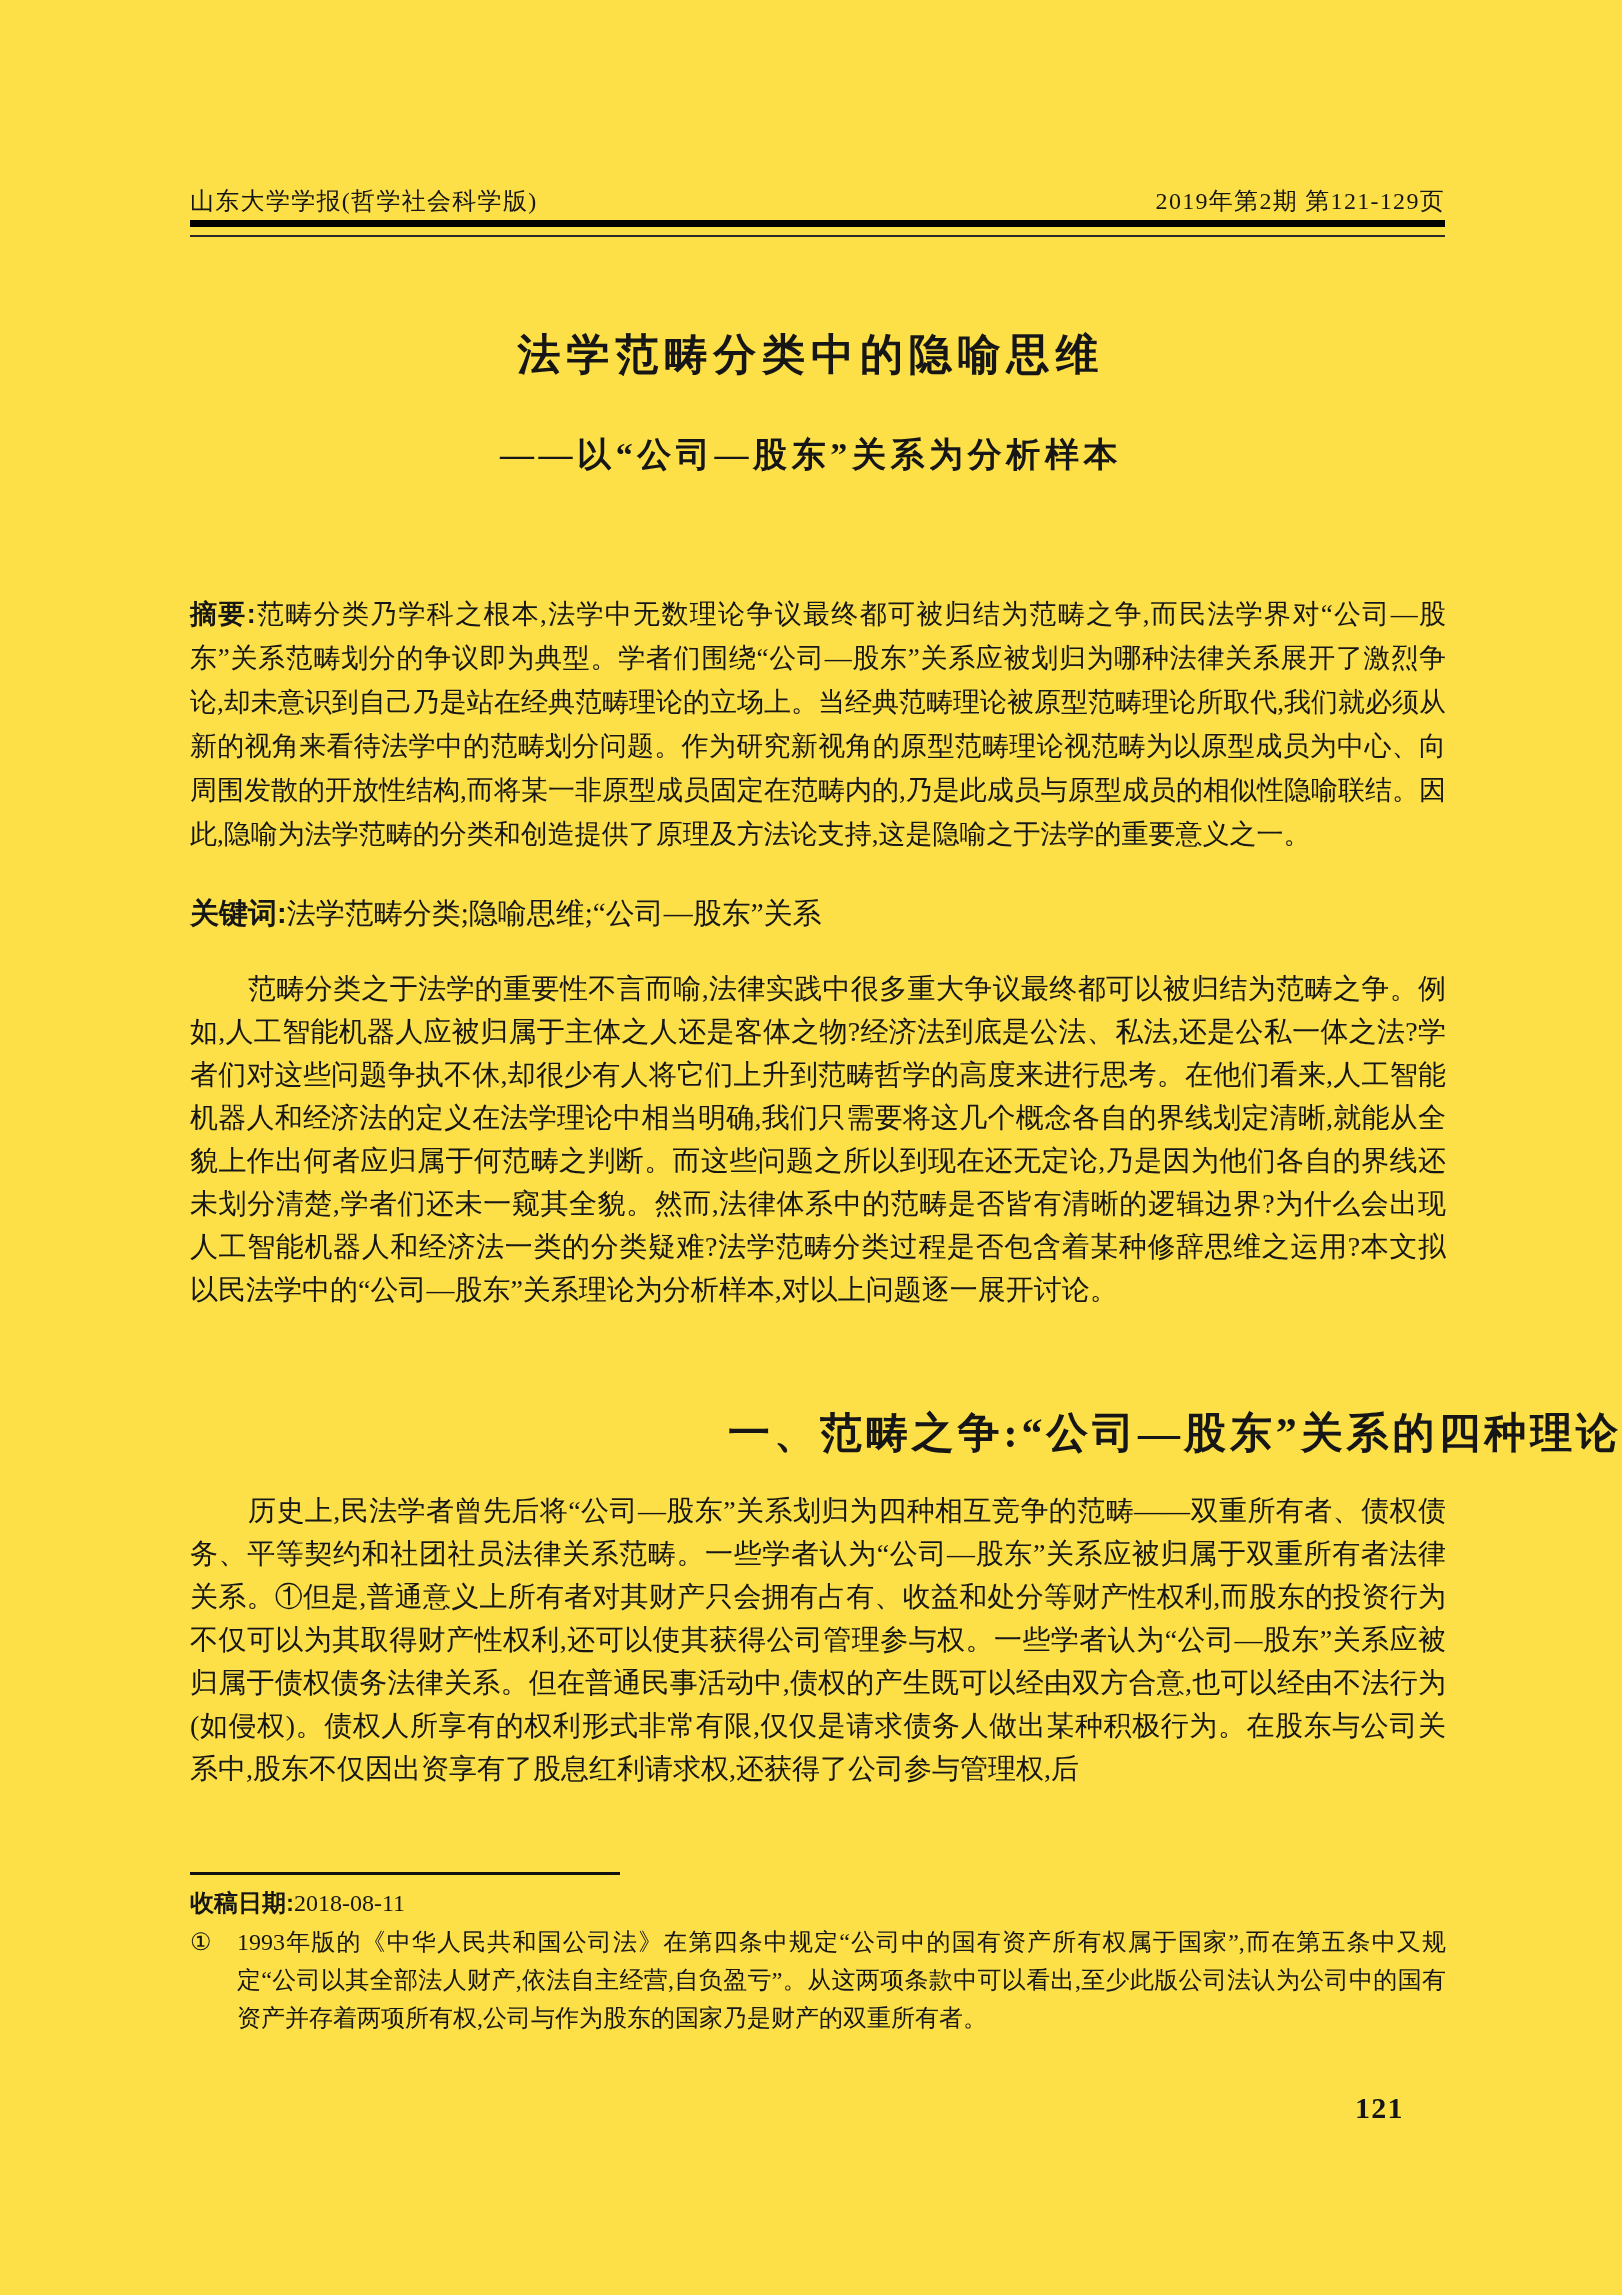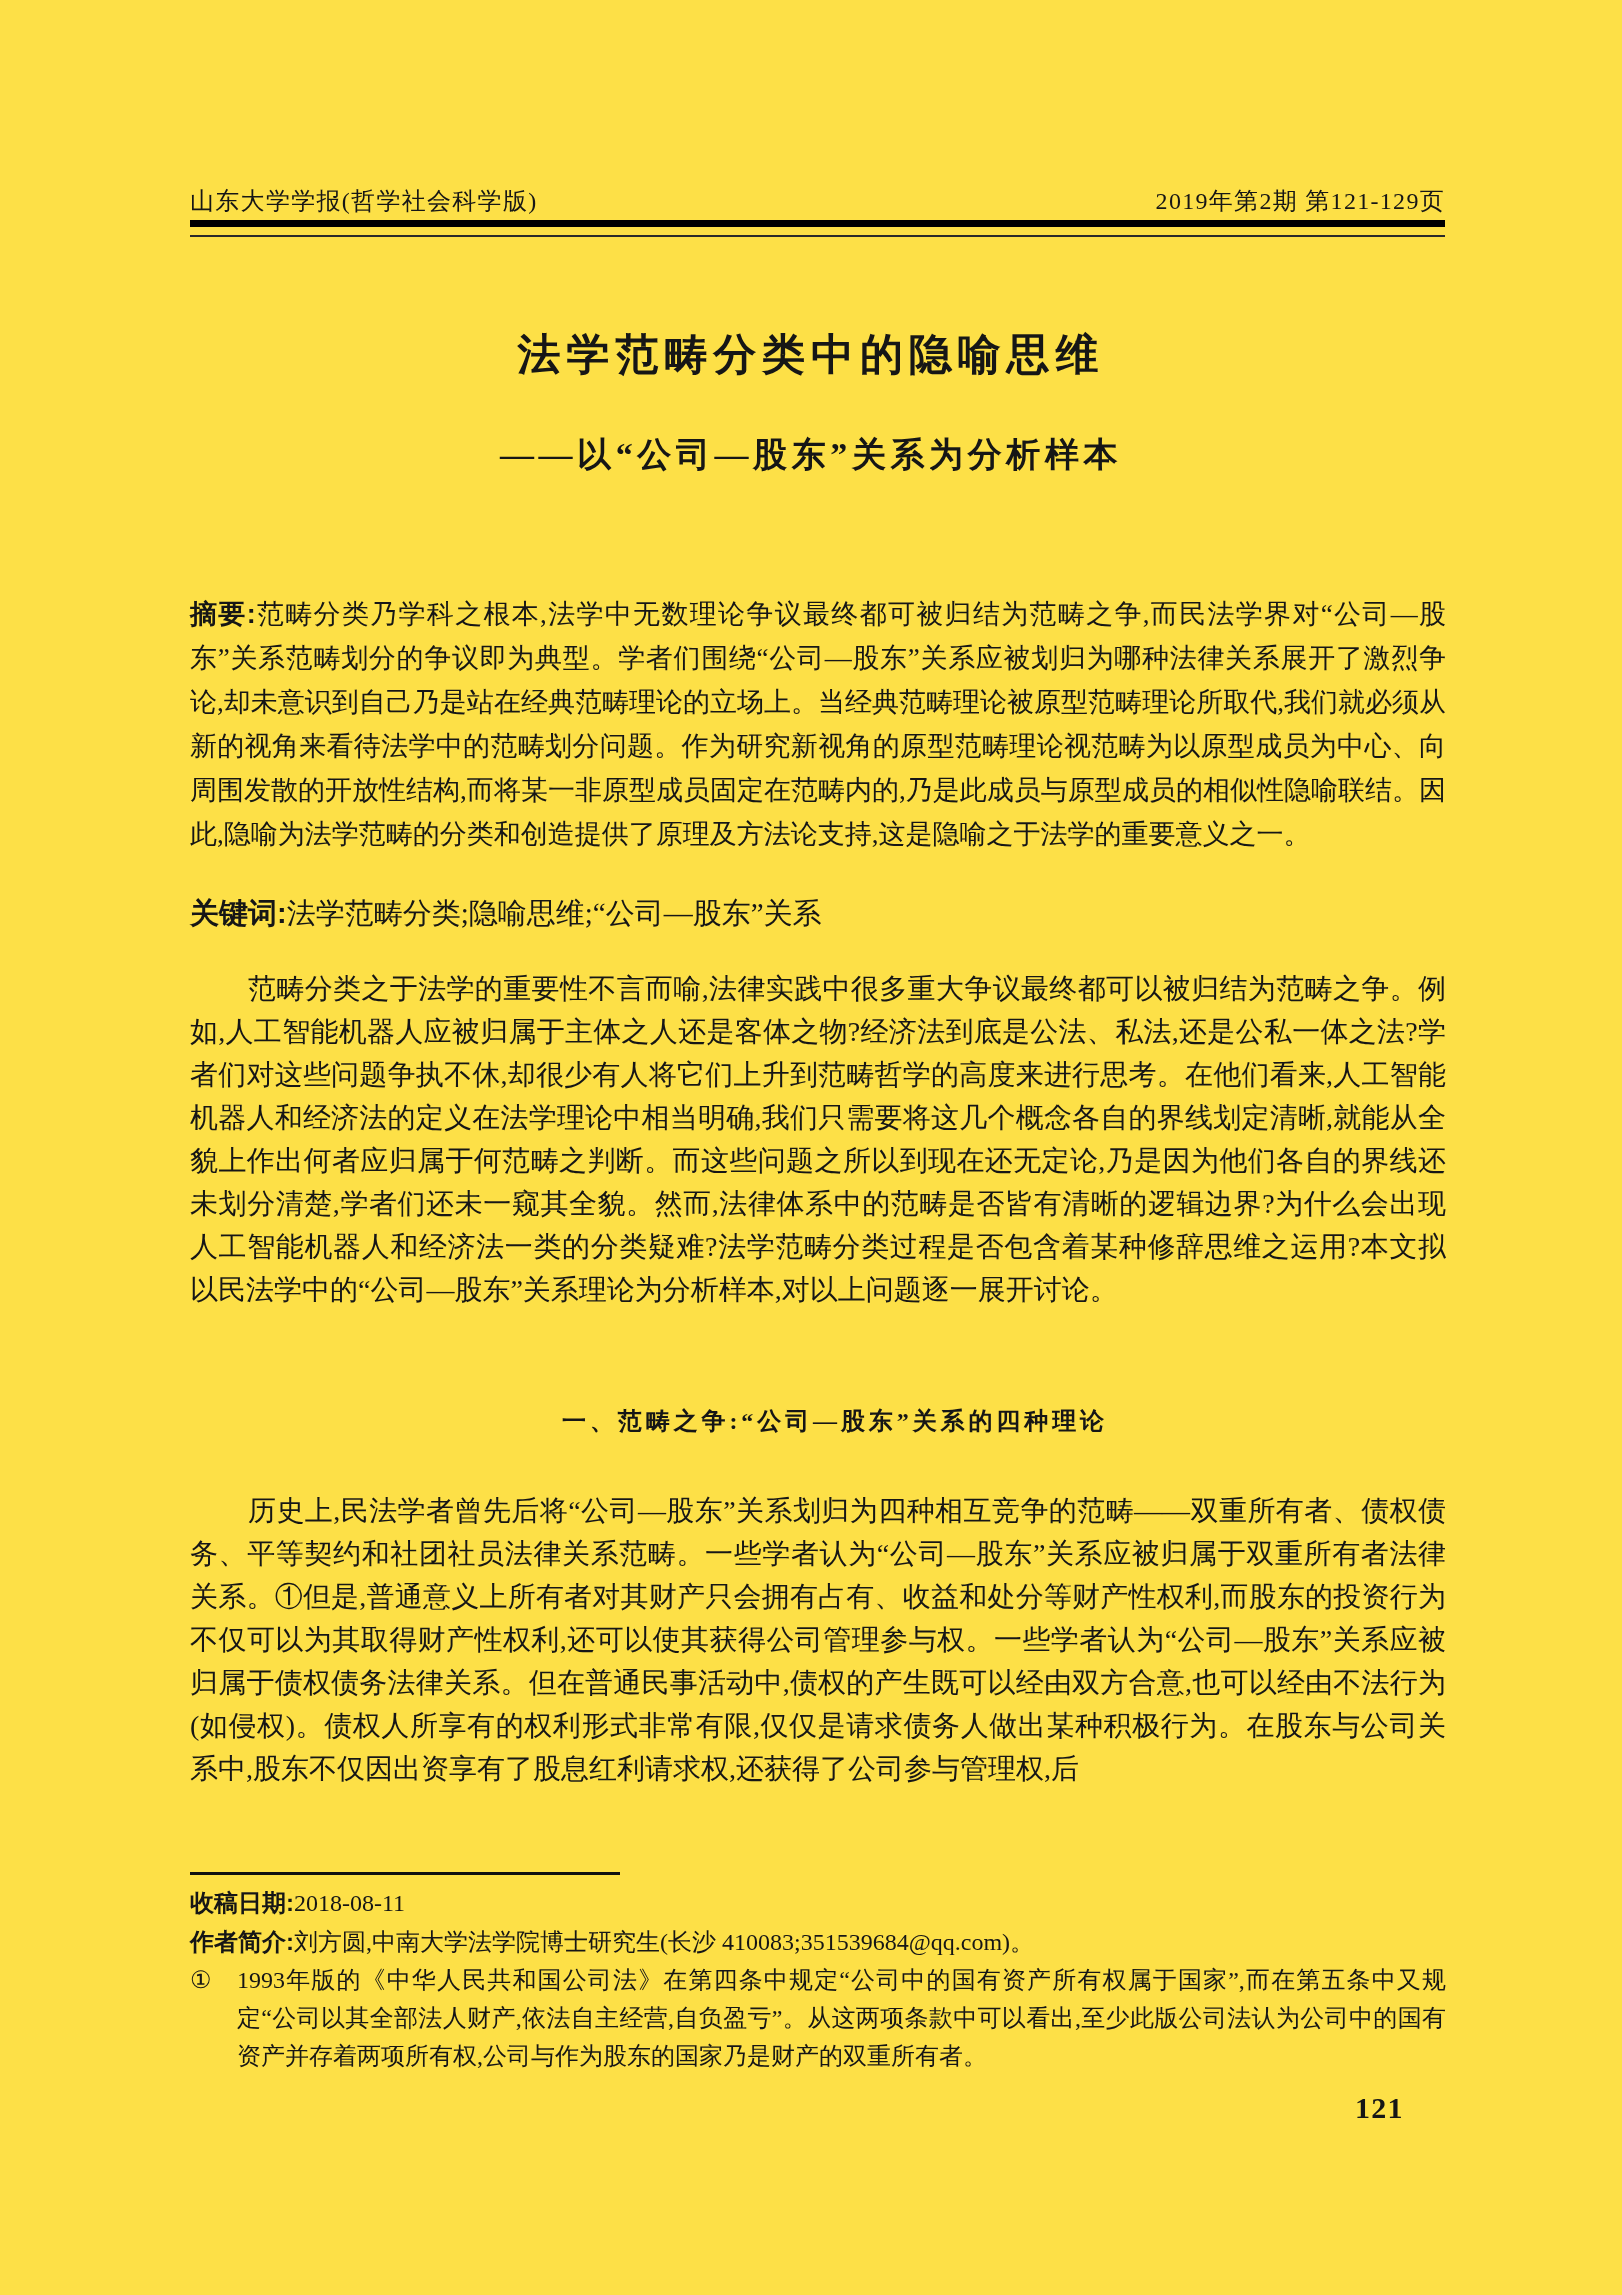--- a/index.html
+++ b/index.html
@@ -56,21 +56,21 @@
   
   .body-paragraph {
     position: absolute; left: 190px; width: 1256px;
     font-size: 28px; line-height: 43px; text-align: justify;
     text-indent: 58px;
   }
   .p1 { top: 967px; }
   .p2 { top: 1489px; }
   .section-heading {
     position: absolute; left: 0; width: 100%; top: 1405px;
-    text-align: center; font-size: 24px; font-weight: bold; letter-spacing: 3.9px; padding-left: 48px;
+    text-align: right; font-size: 42px; font-weight: bold; letter-spacing: 3.9px; padding-left: 48px;
   }
 
   
   .fn-rule { position: absolute; left: 190px; top: 1872px; width: 430px; height: 2.6px; background: #111; }
   .footnotes {
     position: absolute; left: 190px; width: 1256px; top: 1884px;
     font-size: 24px; line-height: 38px; text-align: justify;
   }
   .fn-line { margin-bottom: 0.7px; }
   .fn-note { position: relative; padding-left: 47px; }
@@ -108,23 +108,20 @@
   <h3 class="section-heading">一、范畴之争:“公司—股东”关系的四种理论</h3>
 
   <p class="body-paragraph p2">历史上,民法学者曾先后将“公司—股东”关系划归为四种相互竞争的范畴——双重所有者、债权债务、平等契约和社团社员法律关系范畴。一些学者认为“公司—股东”关系应被归属于双重所有者法律关系。①但是,普通意义上所有者对其财产只会拥有占有、收益和处分等财产性权利,而股东的投资行为不仅可以为其取得财产性权利,还可以使其获得公司管理参与权。一些学者认为“公司—股东”关系应被归属于债权债务法律关系。但在普通民事活动中,债权的产生既可以经由双方合意,也可以经由不法行为(如侵权)。债权人所享有的权利形式非常有限,仅仅是请求债务人做出某种积极行为。在股东与公司关系中,股东不仅因出资享有了股息红利请求权,还获得了公司参与管理权,后</p>
 
   <div class="fn-rule"></div>
 
   <div class="footnotes">
     <div class="fn-line">
       <span class="sans" style="font-weight:bold">收稿日期:</span><span>2018-08-11</span>
     </div>
-    <div class="fn-line">
-      <span class="sans" style="font-weight:bold">作者简介:</span><span>刘方圆,中南大学法学院博士研究生(长沙 410083;351539684@qq.com)。</span>
-    </div>
     <div class="fn-line fn-note">
       <span class="fn-marker">①</span>
       <span>1993年版的《中华人民共和国公司法》在第四条中规定“公司中的国有资产所有权属于国家”,而在第五条中又规定“公司以其全部法人财产,依法自主经营,自负盈亏”。从这两项条款中可以看出,至少此版公司法认为公司中的国有资产并存着两项所有权,公司与作为股东的国家乃是财产的双重所有者。</span>
     </div>
   </div>
 
   <div class="page-number">121</div>
 
 </div>
 

